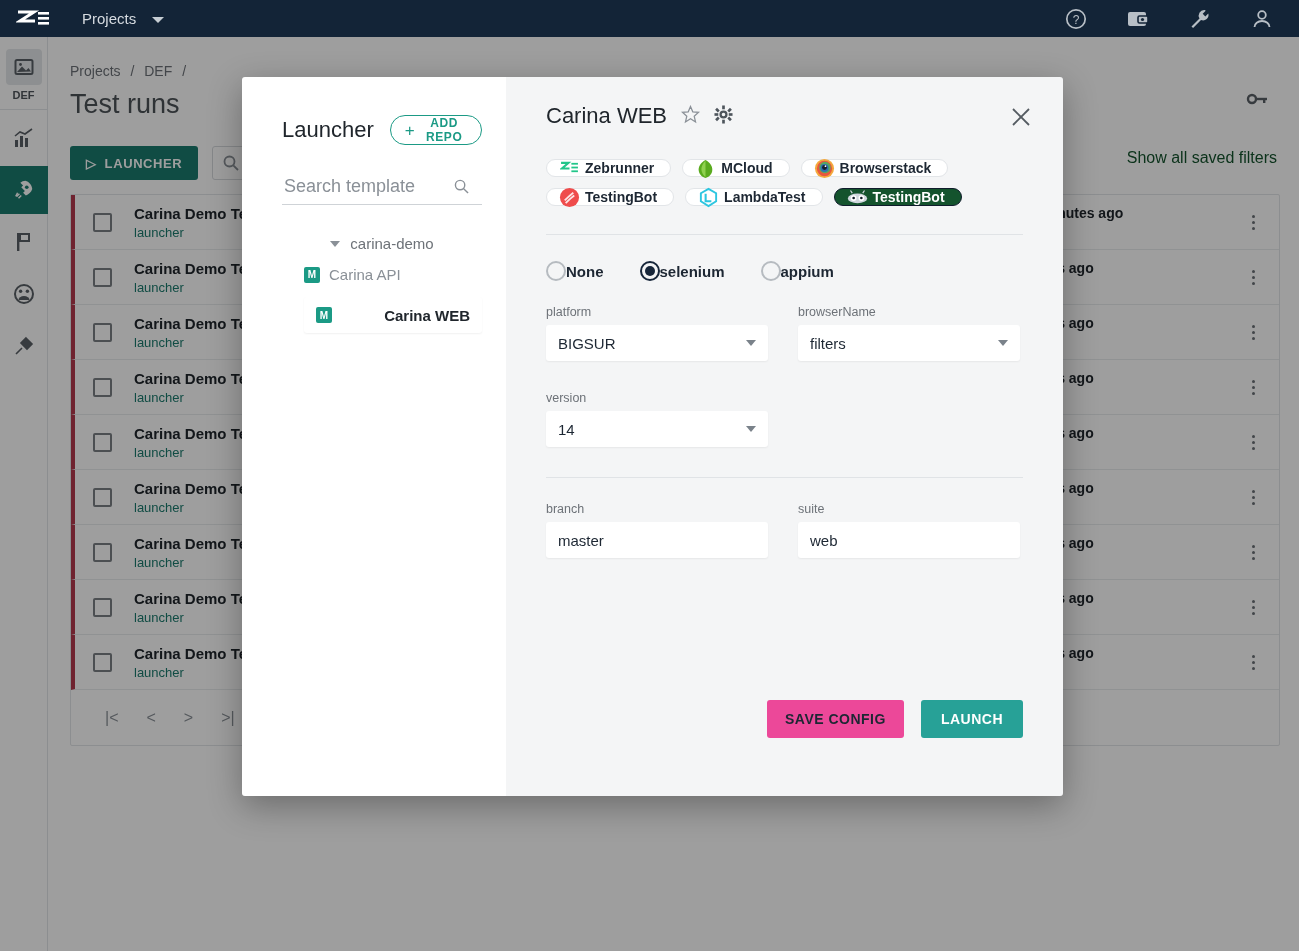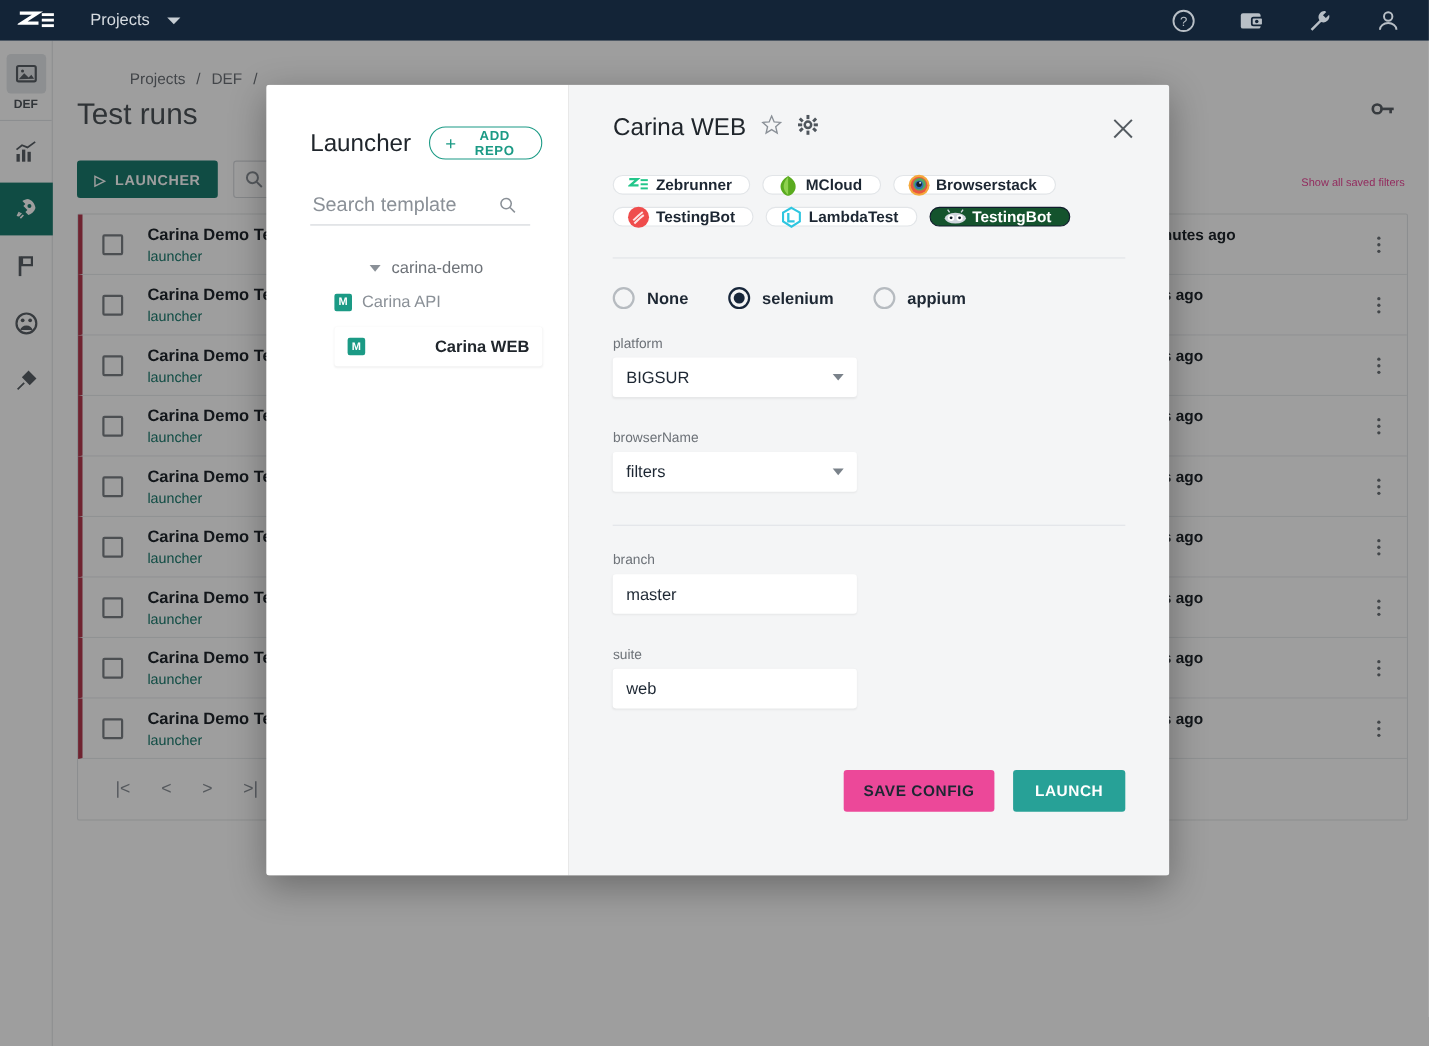--- a/index.html
+++ b/index.html
@@ -59,27 +59,27 @@
   .rail-item {
     width: 48px; height: 48px; display: flex; align-items: center;
     justify-content: center; margin-top: 4px;
   }
   .rail-item.active { background: #1b7b6e; }
 
   .content {
     position: absolute; top: 37px; left: 48px; right: 0; bottom: 0;
     background: #ffffff; padding: 16px 22px;
   }
-  .breadcrumb { font-size: 14px; color: #6d7278; margin-top: 10px; margin-left: 48px; }
+  .breadcrumb { font-size: 14px; color: #6d7278; margin-top: 10px; }
   .breadcrumb .sep { margin: 0 6px; }
   .page-title { font-size: 27px; color: #4d5358; font-weight: 400; margin-top: 10px; }
   .key-icon { position: absolute; right: 30px; top: 50px; }
   .saved-filters {
-    position: absolute; right: 22px; top: 124px;
-    font-size: 10px; color: #ec4899;
+    position: absolute; right: 22px; top: 112px;
+    font-size: 16px; color: #14532d;
   }
   .toolbar { display: flex; align-items: center; gap: 14px; margin-top: 26px; }
   .launcher-btn {
     background: #1b7b6e; color: #ffffff; border: none; border-radius: 3px;
     height: 34px; padding: 0 16px; font-size: 13px; font-weight: 600;
     letter-spacing: .6px; display: flex; align-items: center; gap: 8px;
   }
   .search-box {
     height: 34px; width: 300px; border: 1px solid #d7dade; border-radius: 3px;
     display: flex; align-items: center; gap: 8px; padding: 0 10px;
@@ -180,21 +180,21 @@
     height: 18px; border-radius: 18px; background: #ffffff;
     border: 1px solid #e2e5e8; display: flex; align-items: center; gap: 5px;
     padding: 0 16px 0 12px; font-size: 14px; font-weight: 700; color: #1d2733;
   }
   .chip.dark { background: #14532d; border-color: #101c2c; color: #ffffff; }
   .chip .ci { width: 21px; height: 21px; flex: 0 0 auto; display: flex;
     align-items: center; justify-content: center; }
   .divider { height: 1px; background: #e0e3e6; margin-top: 28px; }
 
   .radios { display: flex; align-items: center; gap: 36px; margin-top: 26px; }
-  .radio { display: flex; align-items: center; gap: 11px; font-size: 15px;
+  .radio { display: flex; align-items: center; font-size: 15px;
     font-weight: 700; color: #1d2733; justify-content: center; }
   .rc {
     width: 20px; height: 20px; border-radius: 50%; border: 2px solid #b6bbc0;
     display: flex; align-items: center; justify-content: center;
   }
   .rc.on { border-color: #17263a; border-width: 2px; }
   .rc.on::after {
     content: ''; width: 10px; height: 10px; border-radius: 50%; background: #17263a;
   }
 
@@ -676,20 +676,27 @@
               <span class="dd"></span>
             </div>
           </div>
           <div class="field">
             <div class="lab">browserName</div>
             <div class="sel">
               <span>filters</span>
               <span class="dd"></span>
             </div>
           </div>
+          <div class="field">
+            <div class="lab">version</div>
+            <div class="sel">
+              <span>14</span>
+              <span class="dd"></span>
+            </div>
+          </div>
         </div>
 
       <div class="divider2"></div>
 
       <div class="fields" id="repo-host">
           <div class="field">
             <div class="lab">branch</div>
             <div class="txt">
               <span>master</span>
             </div>

